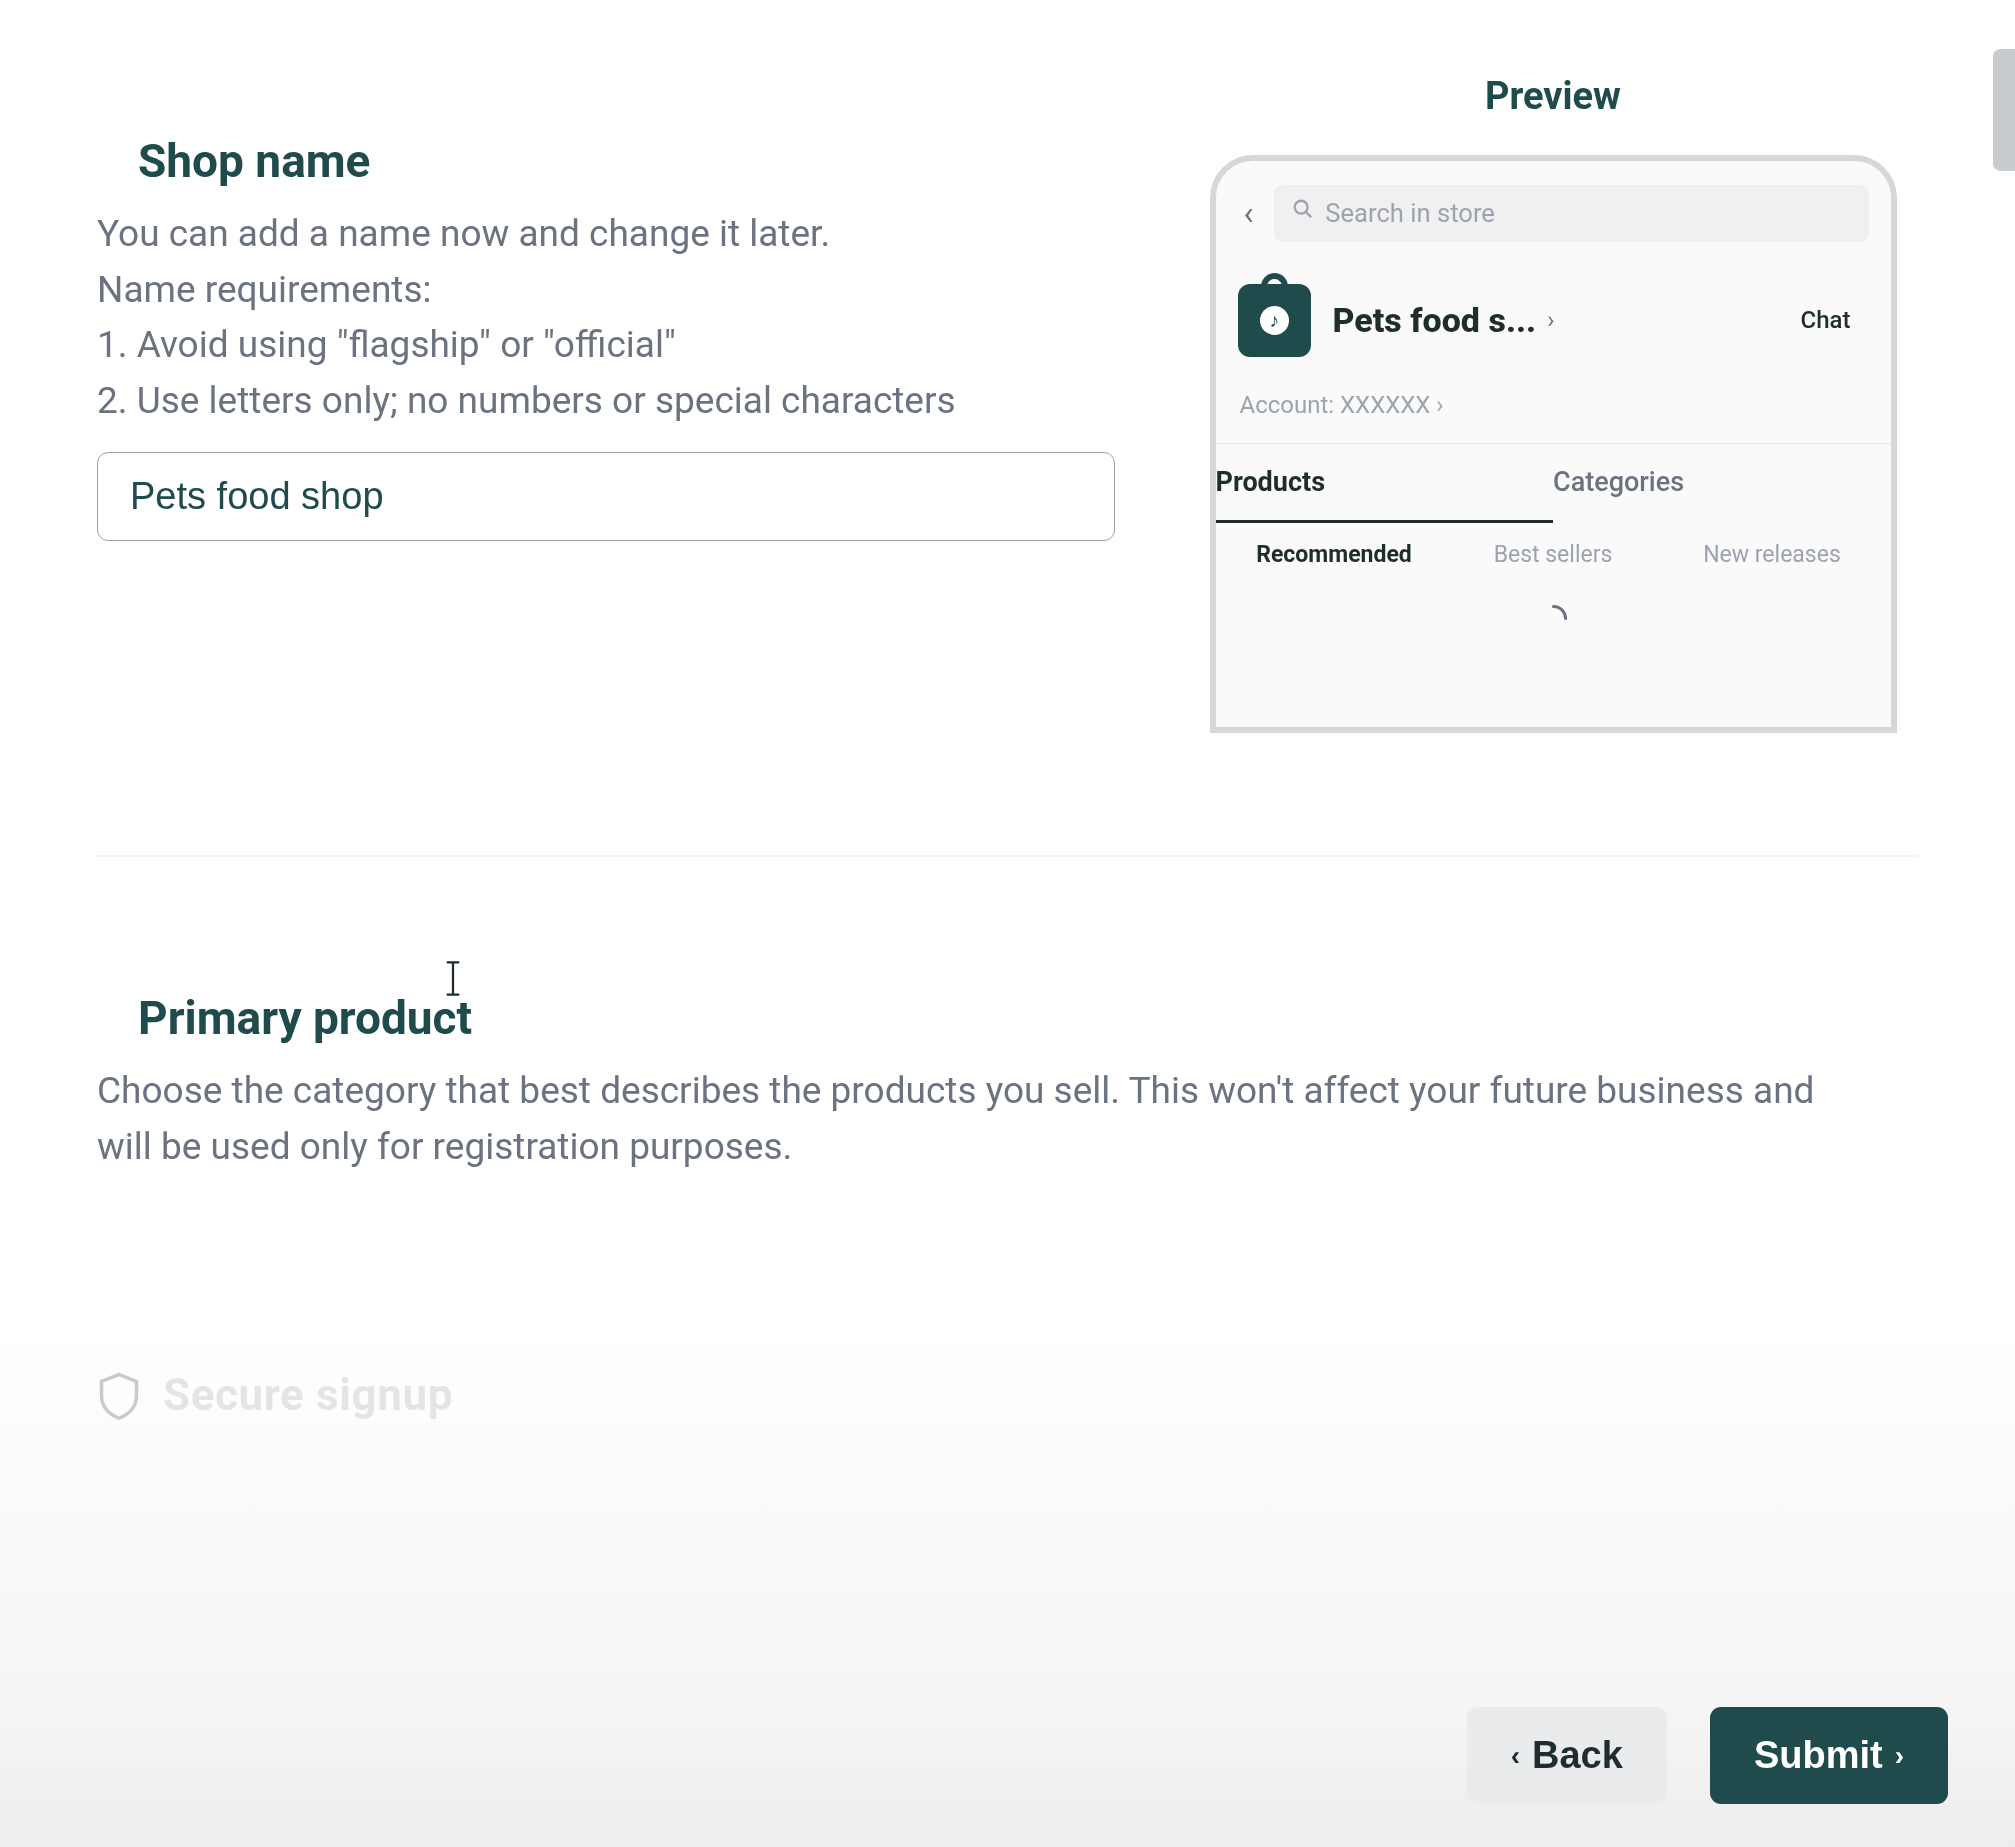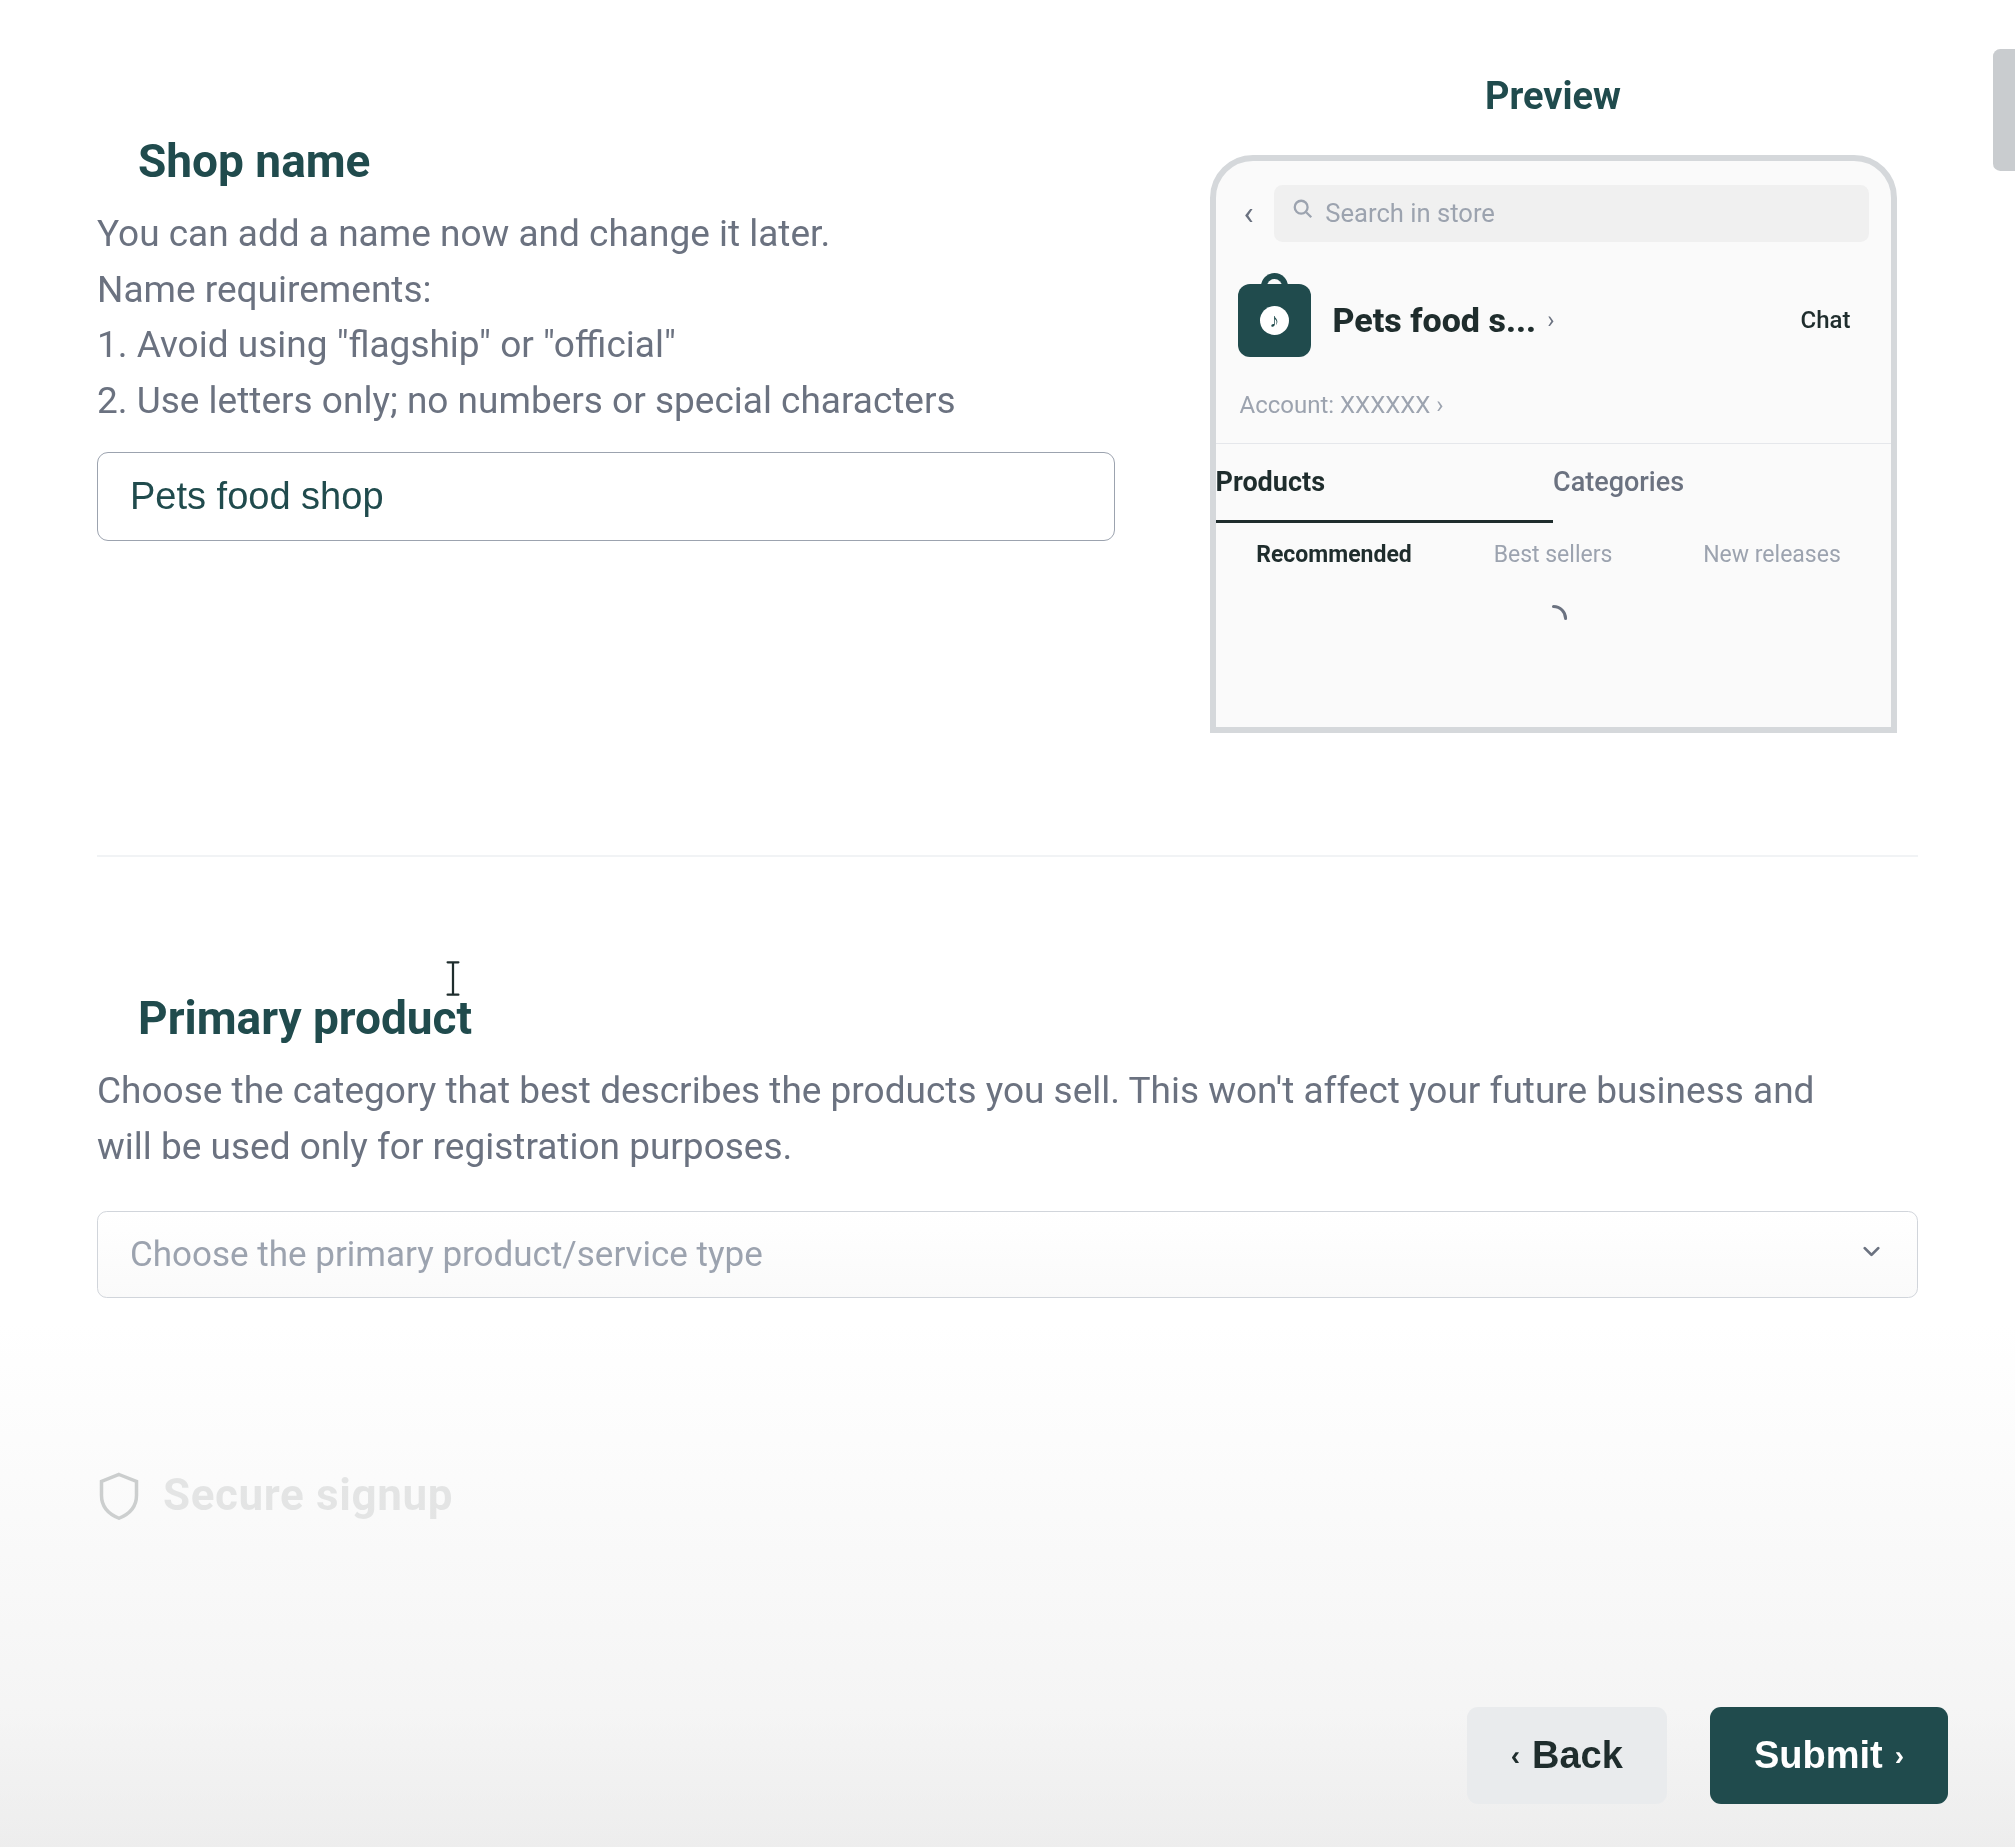--- a/index.html
+++ b/index.html
@@ -388,28 +388,20 @@
   </div>
 
   <div class="section-primary" style="position:relative;">
     <h2 class="section-title">Primary product</h2>
     <p class="helper-text">Choose the category that best describes the products you sell. This won't affect your future business and will be used only for registration purposes.</p>
 
     <svg class="cursor-caret" style="left:347px; top:103px;" viewBox="0 0 20 40">
       <path d="M4 2 H16 M10 2 V38 M4 38 H16" stroke="#1f2d2d" stroke-width="2.5" fill="none" stroke-linecap="round"></path>
     </svg>
 
-    <div class="select-field">
-      <span>Choose the primary product/service type</span>
-      <span class="select-chevron">
-        <svg width="27" height="27" viewBox="0 0 24 24" fill="none" stroke="#6b7280" stroke-width="2.5" stroke-linecap="round" stroke-linejoin="round">
-            <polyline points="6 9 12 15 18 9"></polyline>
-          </svg>
-      </span>
-    </div>
   </div>
 
   <div class="section-secure">
     <svg class="shield-icon" viewBox="0 0 24 28" fill="none" stroke="#1f2d2d" stroke-width="2">
       <path d="M12 2 L22 6 V14 C22 21 17 25 12 27 C7 25 2 21 2 14 V6 Z"></path>
     </svg>
     <span class="secure-text">Secure signup</span>
   </div>
 
   <div class="fade-overlay"></div>

